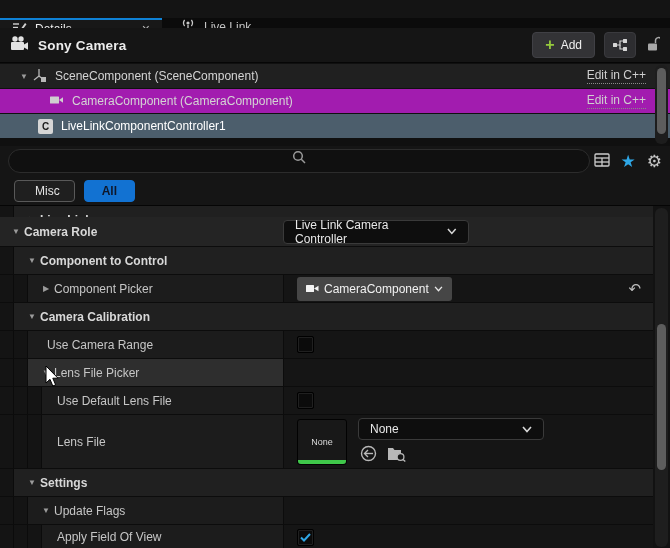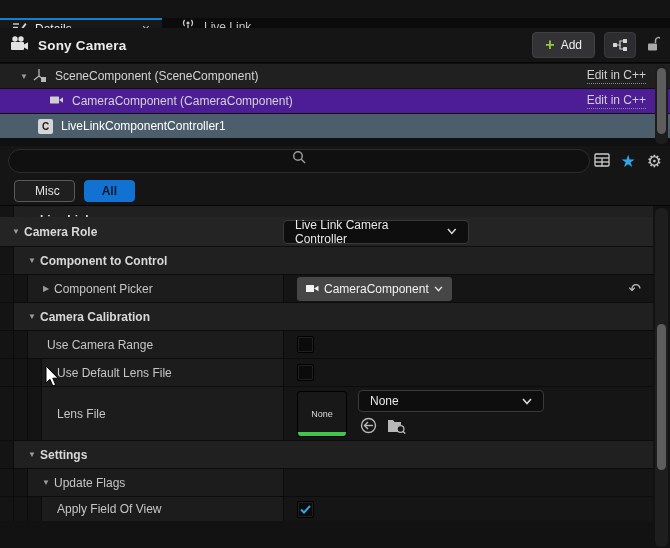--- a/index.html
+++ b/index.html
@@ -22,21 +22,21 @@
   .addbtn{display:flex;align-items:center;gap:6px;background:#333336;border:1px solid #404045;border-radius:4px;
           height:24px;padding:0 12px;color:#efefef;}
   .plus{color:#95c93d;font-size:16px;font-weight:700;line-height:1;}
   .iconbtn{width:30px;height:24px;background:#2d2d30;border:1px solid #3a3a3e;border-radius:4px;
            display:flex;align-items:center;justify-content:center;}
 
   
   .tree{position:absolute;top:63px;left:0;right:0;height:83px;background:#101010;}
   .trow{height:24px;display:flex;align-items:center;box-sizing:border-box;position:relative;padding-right:24px;}
   .trow.r1{background:#202020;margin-top:1px;}
-  .trow.r2{background:#4c1d95;margin-top:1px;}
+  .trow.r2{background:#a21caf;margin-top:1px;}
   .trow.r3{background:#4c5e6c;margin-top:1px;color:#fff;}
   .tri{font-size:8px;color:#9b9b9b;width:16px;text-align:center;flex:0 0 auto;}
   .tlabel{margin-left:8px;color:#d4d4d4;}
   .trow.r3 .tlabel{color:#ffffff;}
   .editcpp{margin-left:auto;color:#cfcfcf;border-bottom:1px dotted #8a8a8a;padding-bottom:1px;}
   .cbadge{width:15px;height:15px;background:#d6d6d6;color:#1c1c1c;font-weight:700;font-size:10px;
           border-radius:2px;display:flex;align-items:center;justify-content:center;flex:0 0 auto;}
 
   
   .sbtrack{position:absolute;width:13px;background:#1d1d1d;border-radius:6px;}
@@ -318,20 +318,29 @@
         <div class="gut"></div>
         <div class="gut"></div>
         <div class="ncell plain" style="width:255px;">
           <span class="plabel">Use Camera Range</span>
         </div>
         <div class="vcell">
           <div class="chk"></div>
         </div>
       </div>
 
+      <div class="drow">
+        <div class="gut"></div>
+        <div class="gut"></div>
+        <div class="ncell hovered" style="width:255px;">
+          <span class="tri">▼</span>
+          <span class="plabel">Lens File Picker</span>
+        </div>
+        <div class="vcell"></div>
+      </div>
 
       <div class="drow">
         <div class="gut"></div>
         <div class="gut"></div>
         <div class="gut"></div>
         <div class="ncell" style="width:241px;padding-left:15px;">
           <span class="plabel">Use Default Lens File</span>
         </div>
         <div class="vcell">
           <div class="chk"></div>

